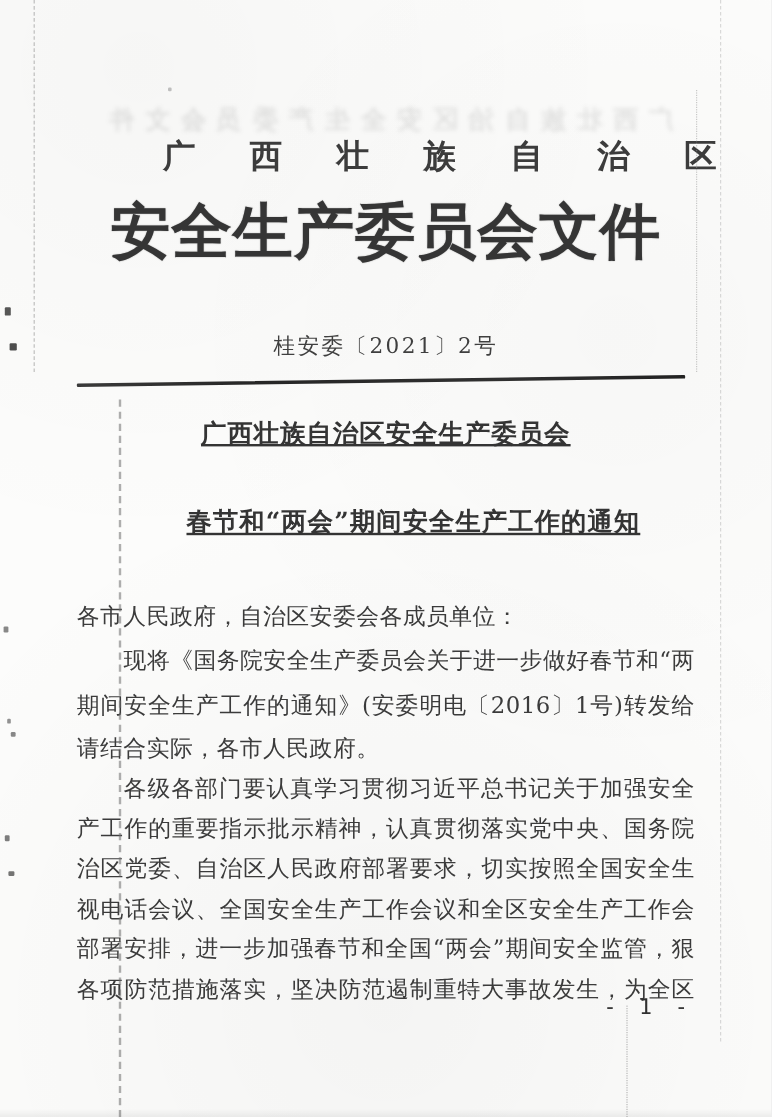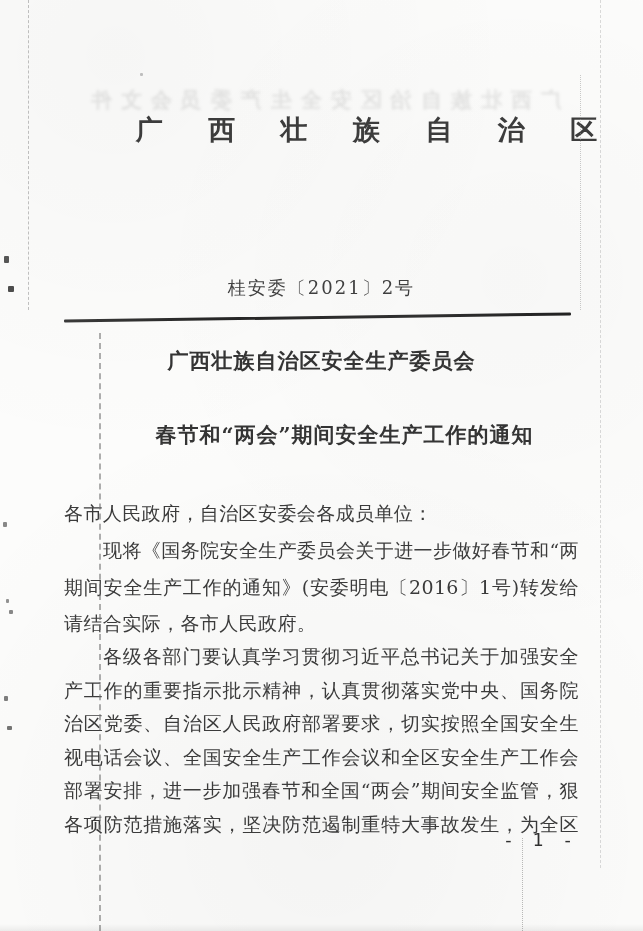--- a/index.html
+++ b/index.html
@@ -62,20 +62,21 @@
     border-radius: 1px;
   }
 
   .notice-title {
     left: 0; width: 643px;
     text-align: center;
     font-size: 21px; font-weight: bold;
     color: #343434;
     letter-spacing: 1px;
     white-space: nowrap;
+    text-decoration: underline;
   }
   #title-l1 { top: 347px; }
   #title-l2 { top: 384px; }
   #title-l3 { top: 421px; margin-left: 23px; }
 
   .body-line {
     left: 64px; width: 515px;
     font-size: 19px;
     color: #3b3b3b;
     letter-spacing: 0.4px;
@@ -131,20 +132,21 @@
 </style>
 </head>
 <body>
 
 <div id="page" style="--ink: #383838;">
 
   <div class="abs" id="ghost-line">广西壮族自治区安全生产委员会文件</div>
 
   <div class="abs" id="issuer-region">广 西 壮 族 自 治 区</div>
 
+  <div class="abs" id="org-title">安全生产委员会文件</div>
 
   <div class="abs" id="doc-number">桂安委〔2021〕2号</div>
 
   <div class="abs" id="red-head-rule"></div>
 
   <div class="abs notice-title" id="title-l1">广西壮族自治区安全生产委员会</div>
   <div class="abs notice-title" id="title-l3">春节和“两会”期间安全生产工作的通知</div>
 
   <div class="abs body-line" id="salutation">各市人民政府，自治区安委会各成员单位：</div>
 

